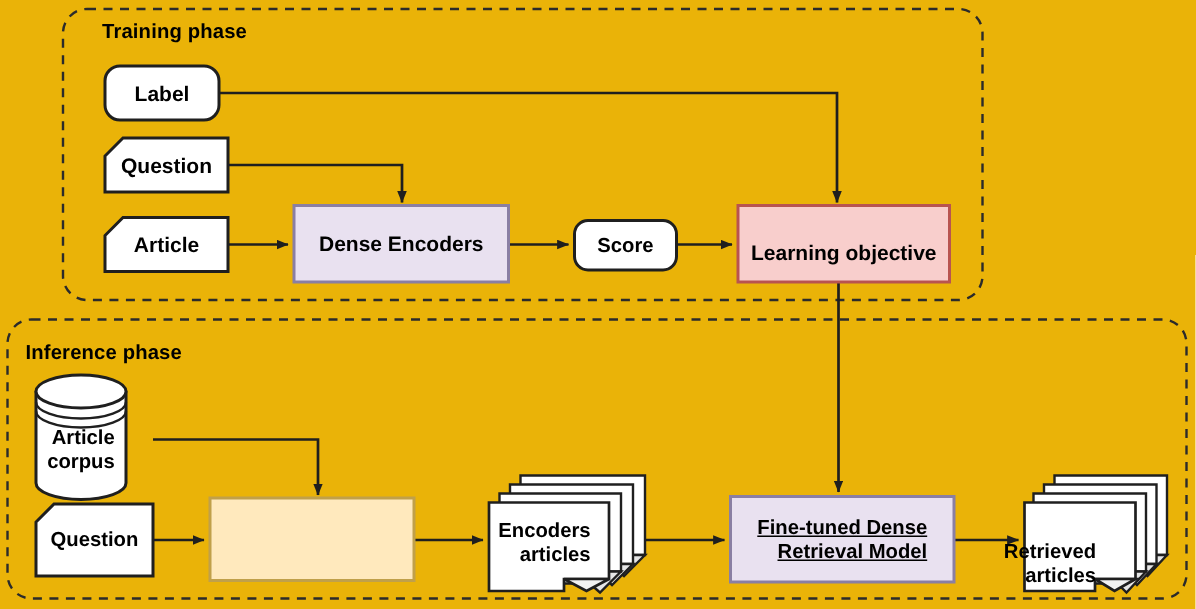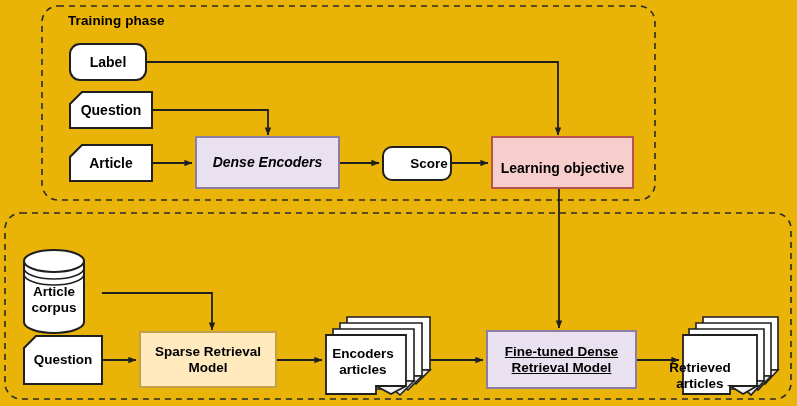--- a/index.html
+++ b/index.html
@@ -31,21 +31,21 @@
     font-weight: bold;
     color: #000000;
     white-space: nowrap;
     letter-spacing: 0.1px;
   }
   .node-label {
     position: absolute;
     display: flex;
     align-items: center;
     justify-content: center;
-    text-align: center;
+    text-align: right;
     font-weight: bold;
     color: #000000;
     line-height: 1.18;
     pointer-events: none;
     white-space: pre-line;
   }
   .fs135 { font-size: 13.5px; }
   .fs14 { font-size: 14px; }
 </style>
 </head>
@@ -131,40 +131,39 @@
       <path d="M689,329 L764,329 L764,381 L737,381 L737,389 L689,389 Z" fill="#ffffff" stroke="#1f1f1f" stroke-width="1.6"></path>
       <path d="M764,381 L751,395 L737,381 Z" fill="#e6e6e6" stroke="#1f1f1f" stroke-width="1.6"></path>
       <path d="M683,335 L757,335 L757,386 L730,386 L730,394 L683,394 Z" fill="#ffffff" stroke="#1f1f1f" stroke-width="1.8"></path>
       <path d="M757,386 L743,394 L730,386 Z" fill="#f2f2f2" stroke="#1f1f1f" stroke-width="1.8"></path>
     </g>
 
   </svg>
 
   <div class="phase-label" style="left:68px; top:13px;">Training phase</div>
 
+  <div class="phase-label" style="left:17px; top:227px;">Inference phase</div>
 
   <div class="node-label fs14" style="left:70px; top:44px; width:76px; height:36px;">Label</div>
 
   <div class="node-label fs14" style="left:70px; top:92px; width:82px; height:36px;">Question</div>
 
   <div class="node-label fs14" style="left:70px; top:145px; width:82px; height:36px;">Article</div>
 
-  <div class="node-label fs14" style="left:196px; top:137px; width:143px; height:51px;font-style:italic;">Dense Encoders</div>
+  <div class="node-label fs14" style="left:196px; top:137px; width:143px; height:51px;">Dense Encoders</div>
 
-  <div class="node-label fs135" style="left:383px; top:147px; width:68px; height:33px;padding-left:12px;">Score</div>
+  <div class="node-label fs135" style="left:383px; top:147px; width:68px; height:33px;">Score</div>
 
   <div class="node-label fs14" style="left:492px; top:137px; width:141px; height:62px;">Learning objective</div>
 
   <div class="node-label fs135" style="left:19px; top:277px; width:70px; height:46px;">Article
 corpus</div>
 
   <div class="node-label fs135" style="left:24px; top:340px; width:78px; height:40px;">Question</div>
 
-  <div class="node-label fs135" style="left:140px; top:332px; width:136px; height:55px;">Sparse Retrieval
-Model</div>
 
   <div class="node-label fs135" style="left:326px; top:336px; width:74px; height:52px;">Encoders
 articles</div>
 
   <div class="node-label fs135" style="left:487px; top:331px; width:149px; height:57px;text-decoration:underline;">Fine-tuned Dense
 Retrieval Model</div>
 
   <div class="node-label fs135" style="left:664px; top:336px; width:72px; height:52px;margin-top:14px;">Retrieved
 articles</div>
 

